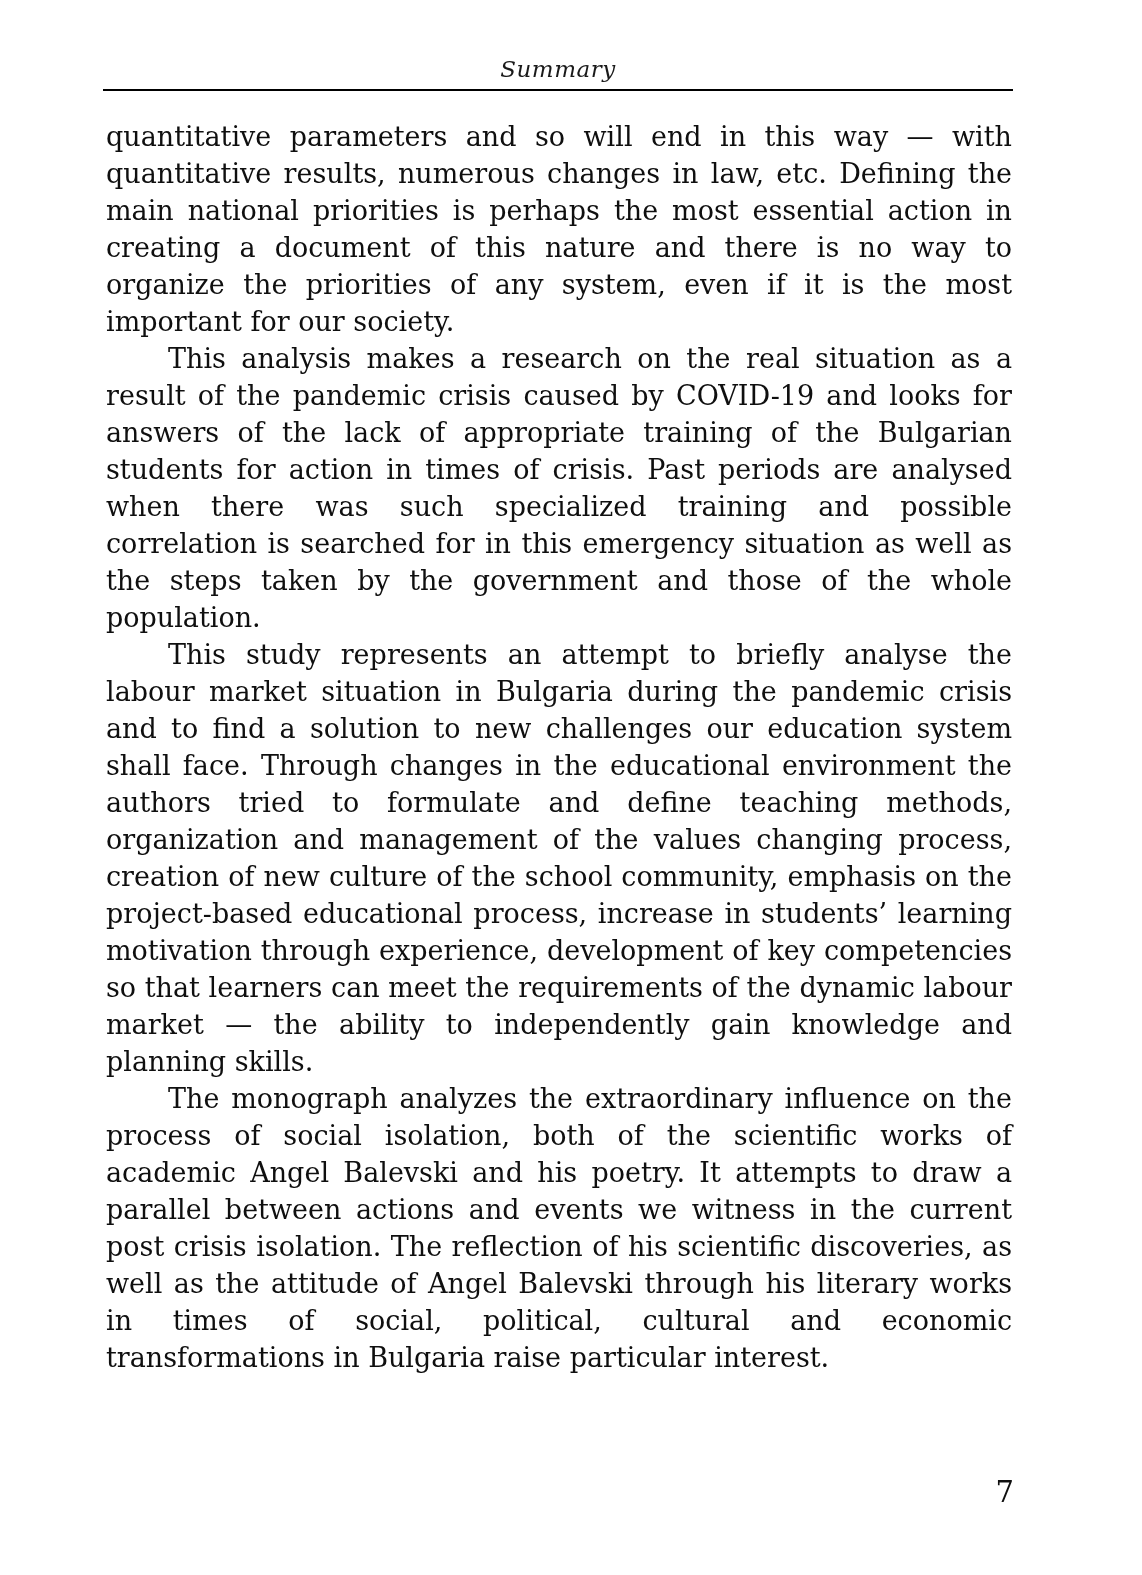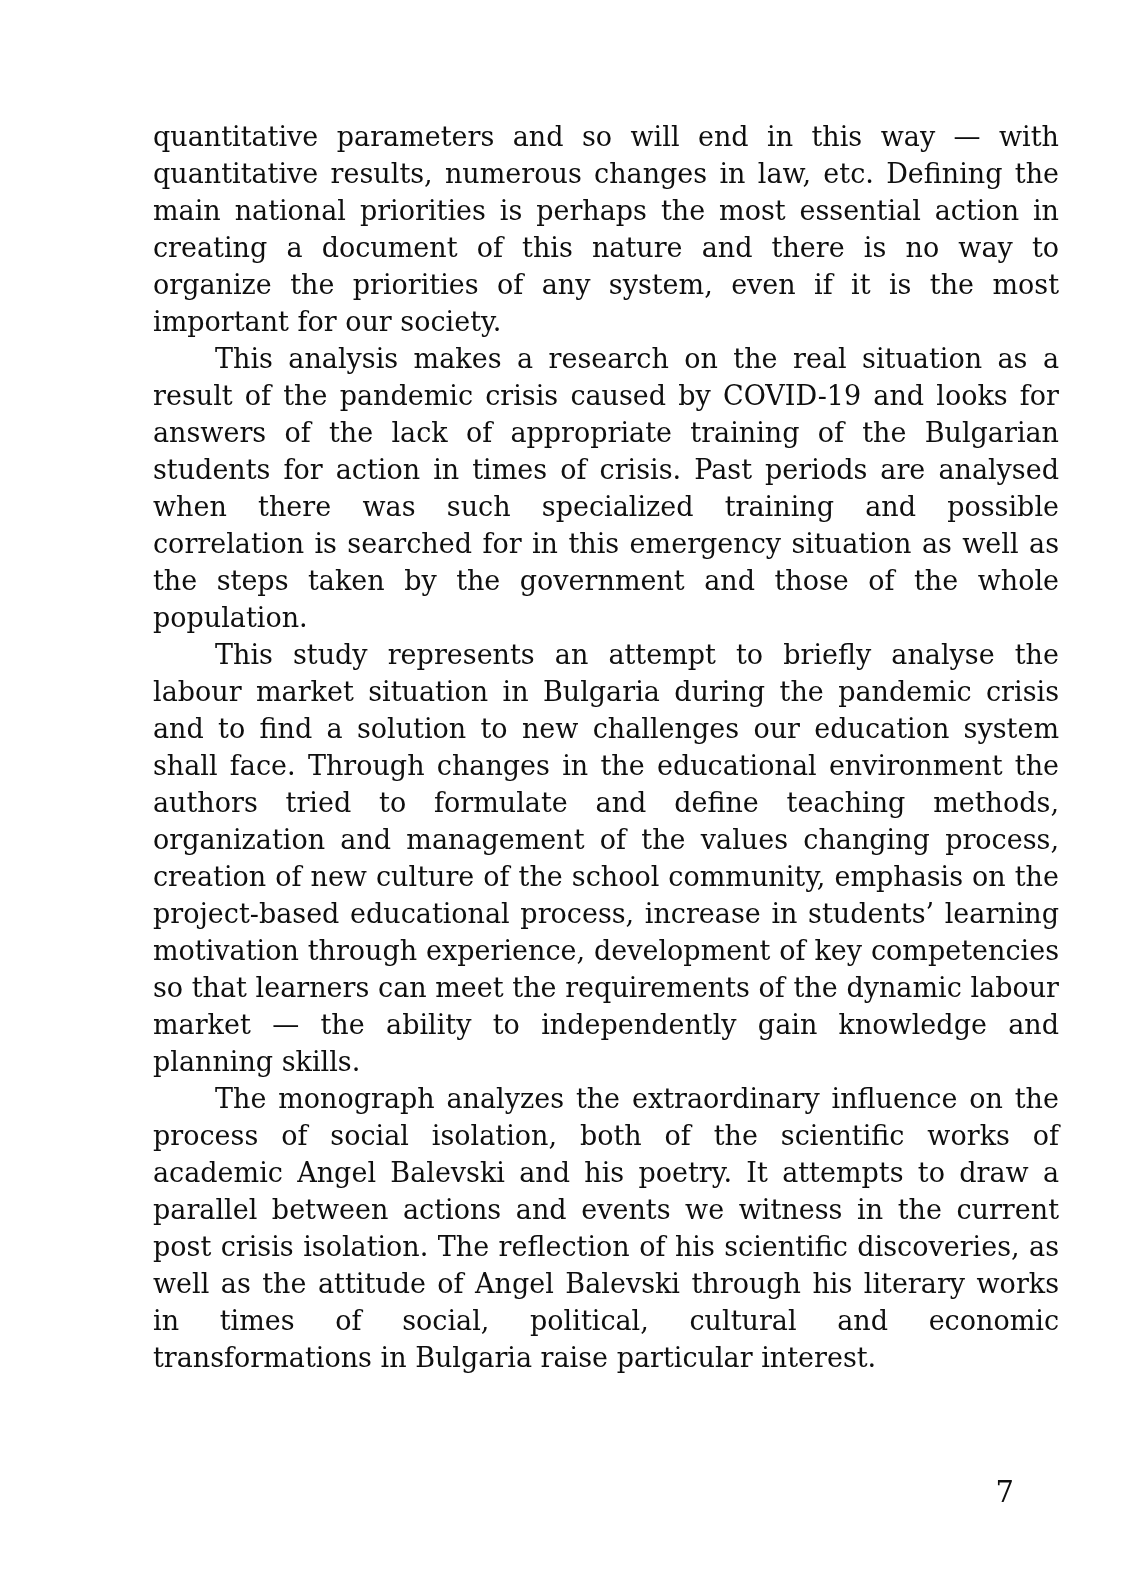--- a/index.html
+++ b/index.html
@@ -37,21 +37,20 @@
   }
   .body-text {
     position: absolute;
     top: 118px;
     left: 106px;
     width: 906px;
     font-size: 27px;
     line-height: 37px;
     text-align: justify;
     color: #0f0f0f;
-    margin-left: 47px;
   }
   .body-text p {
     margin: 0;
     padding: 0;
   }
   .body-text p.indent {
     text-indent: 62px;
   }
   .page-number {
     position: absolute;
@@ -59,20 +58,24 @@
     bottom: 66px;
     font-size: 29px;
     color: #0f0f0f;
   }
 </style>
 </head>
 <body>
 
 <div class="page">
 
+  <header class="running-head">
+    <div class="running-title">Summary</div>
+    <div class="header-rule"></div>
+  </header>
 
   <main class="body-text">
     <p>quantitative parameters and so will end in this way — with quantitative results, numerous changes in law, etc. Defining the main national priorities is perhaps the most essential action in creating a document of this nature and there is no way to organize the priorities of any system, even if it is the most important for our society.</p>
     <p class="indent">This analysis makes a research on the real situation as a result of the pandemic crisis caused by COVID-19 and looks for answers of the lack of appropriate training of the Bulgarian students for action in times of crisis. Past periods are analysed when there was such specialized training and possible correlation is searched for in this emergency situation as well as the steps taken by the government and those of the whole population.</p>
     <p class="indent">This study represents an attempt to briefly analyse the labour market situation in Bulgaria during the pandemic crisis and to find a solution to new challenges our education system shall face. Through changes in the educational environment the authors tried to formulate and define teaching methods, organization and management of the values changing process, creation of new culture of the school community, emphasis on the project-based educational process, increase in students’ learning motivation through experience, development of key competencies so that learners can meet the requirements of the dynamic labour market — the ability to independently gain knowledge and planning skills.</p>
     <p class="indent">The monograph analyzes the extraordinary influence on the process of social isolation, both of the scientific works of academic Angel Balevski and his poetry. It attempts to draw a parallel between actions and events we witness in the current post crisis isolation. The reflection of his scientific discoveries, as well as the attitude of Angel Balevski through his literary works in times of social, political, cultural and economic transformations in Bulgaria raise particular interest.</p>
   </main>
 
   <div class="page-number">7</div>
 

